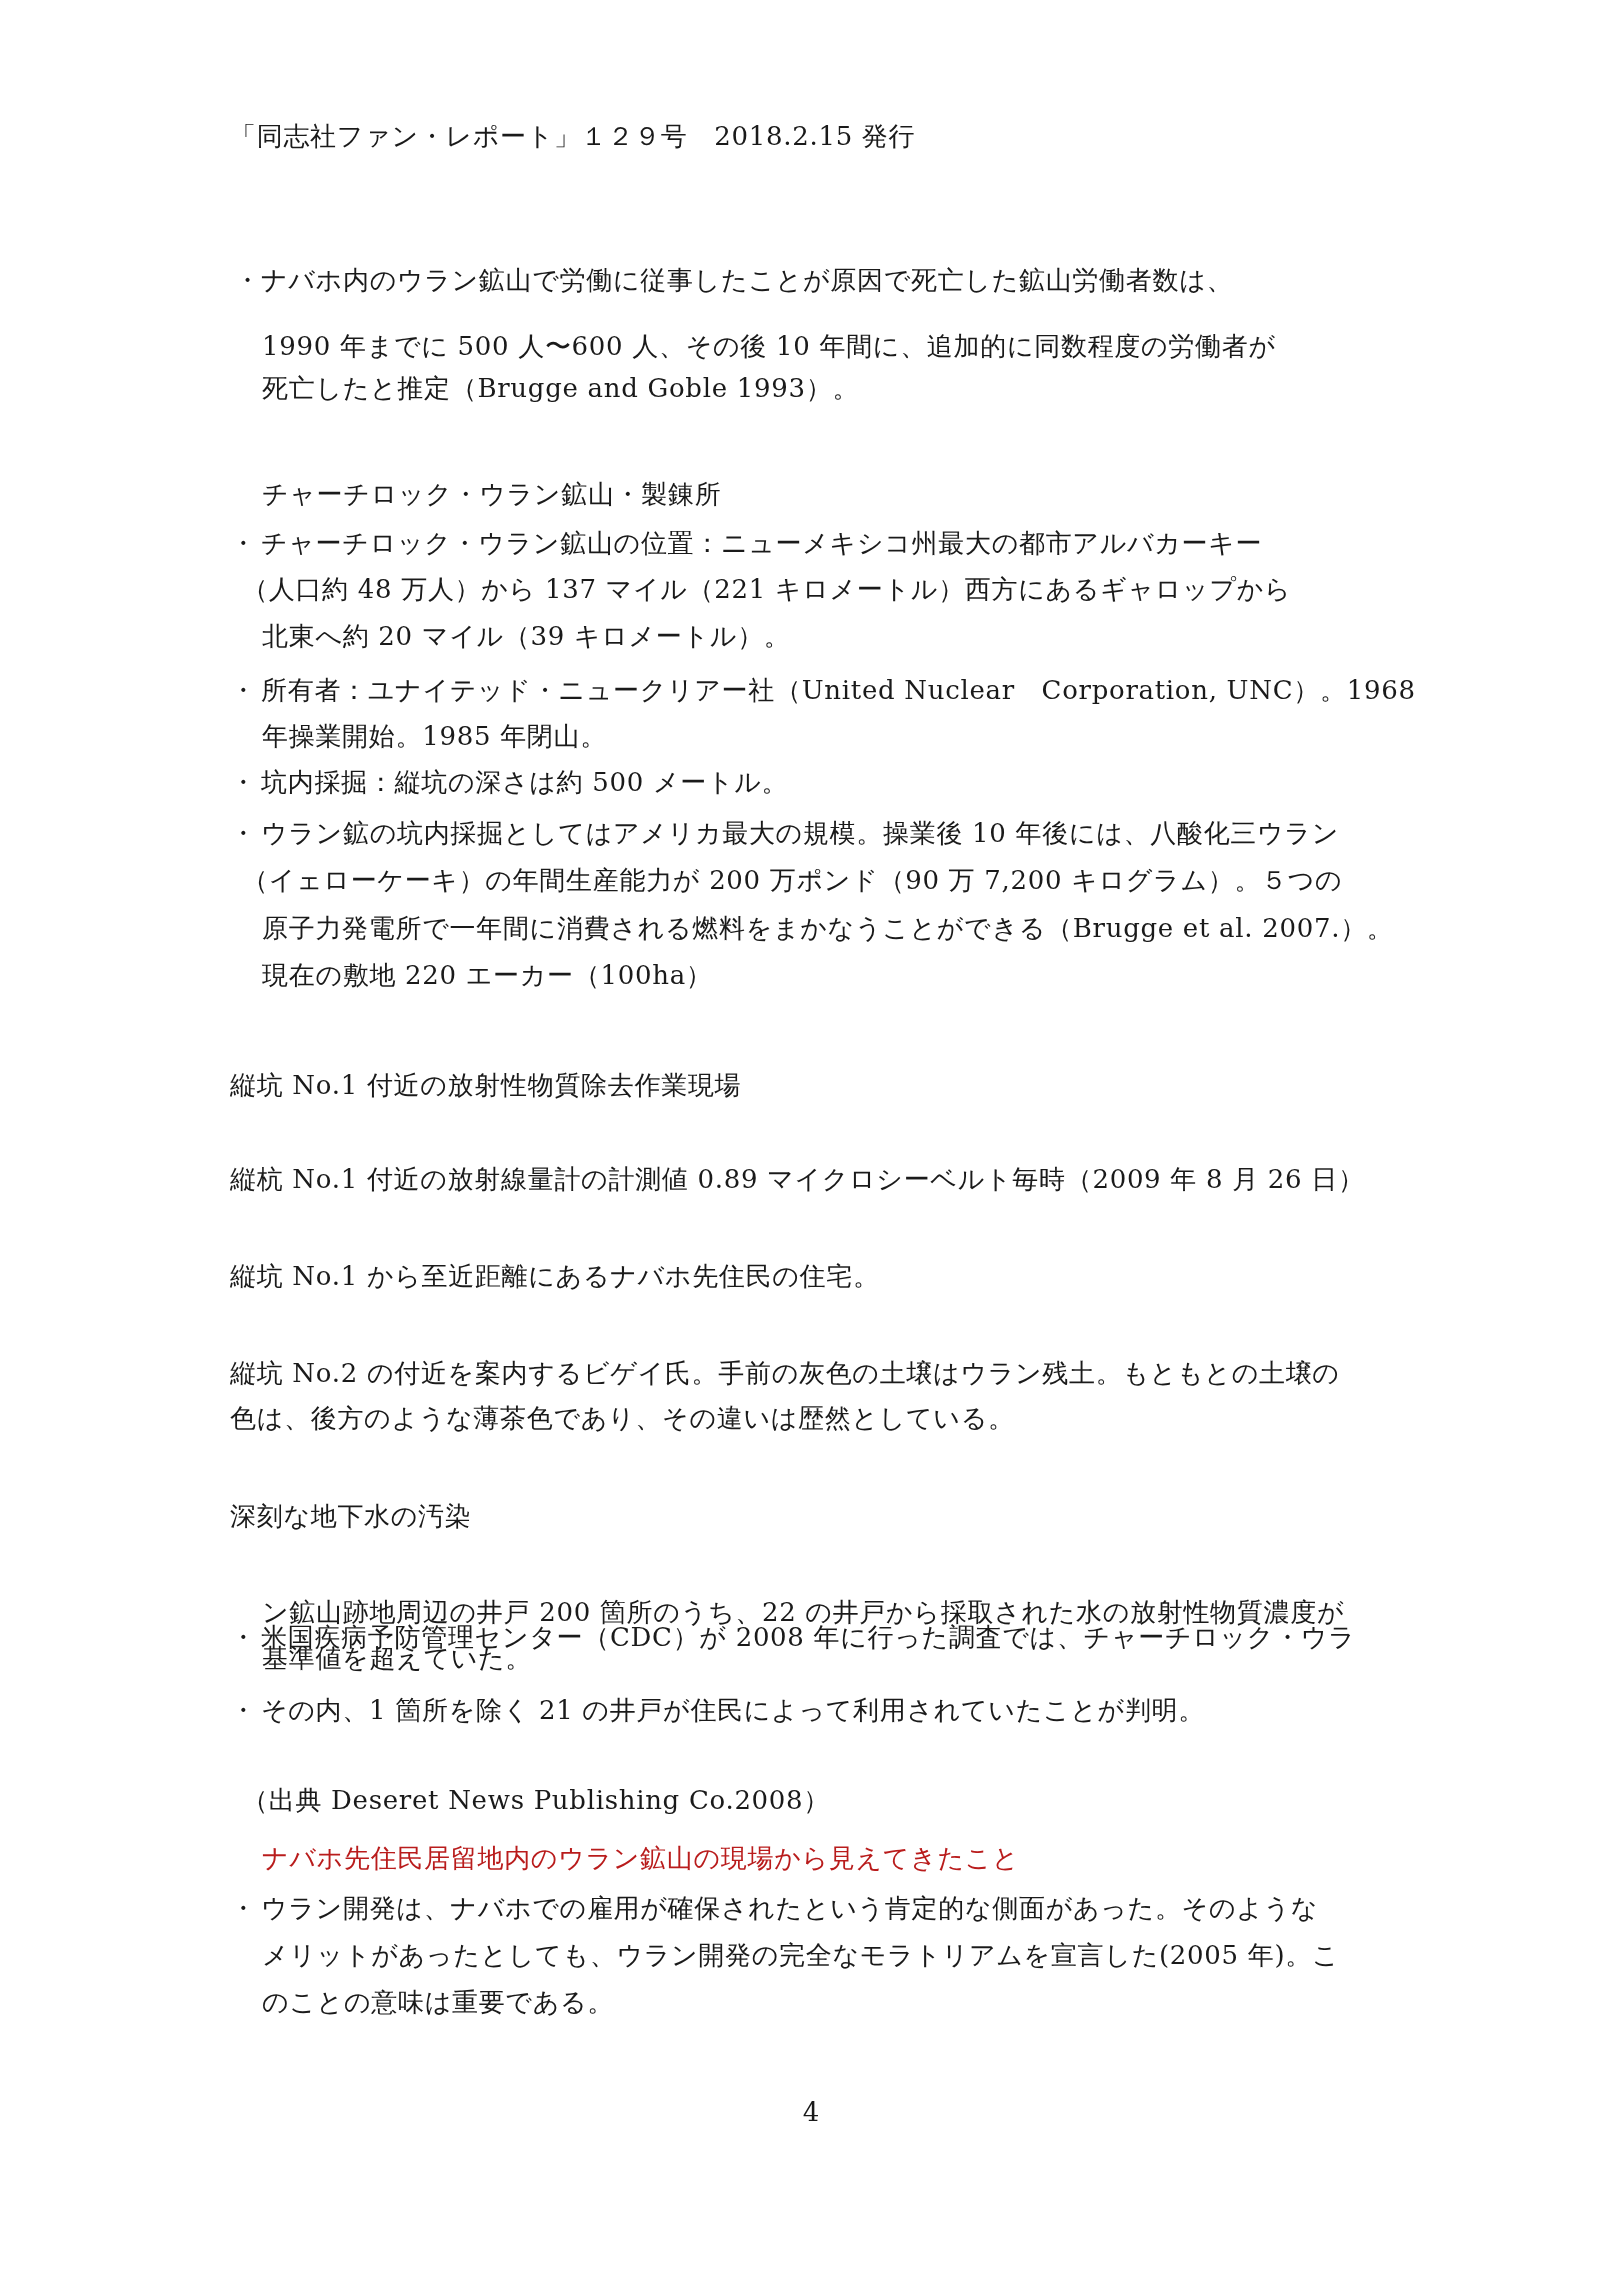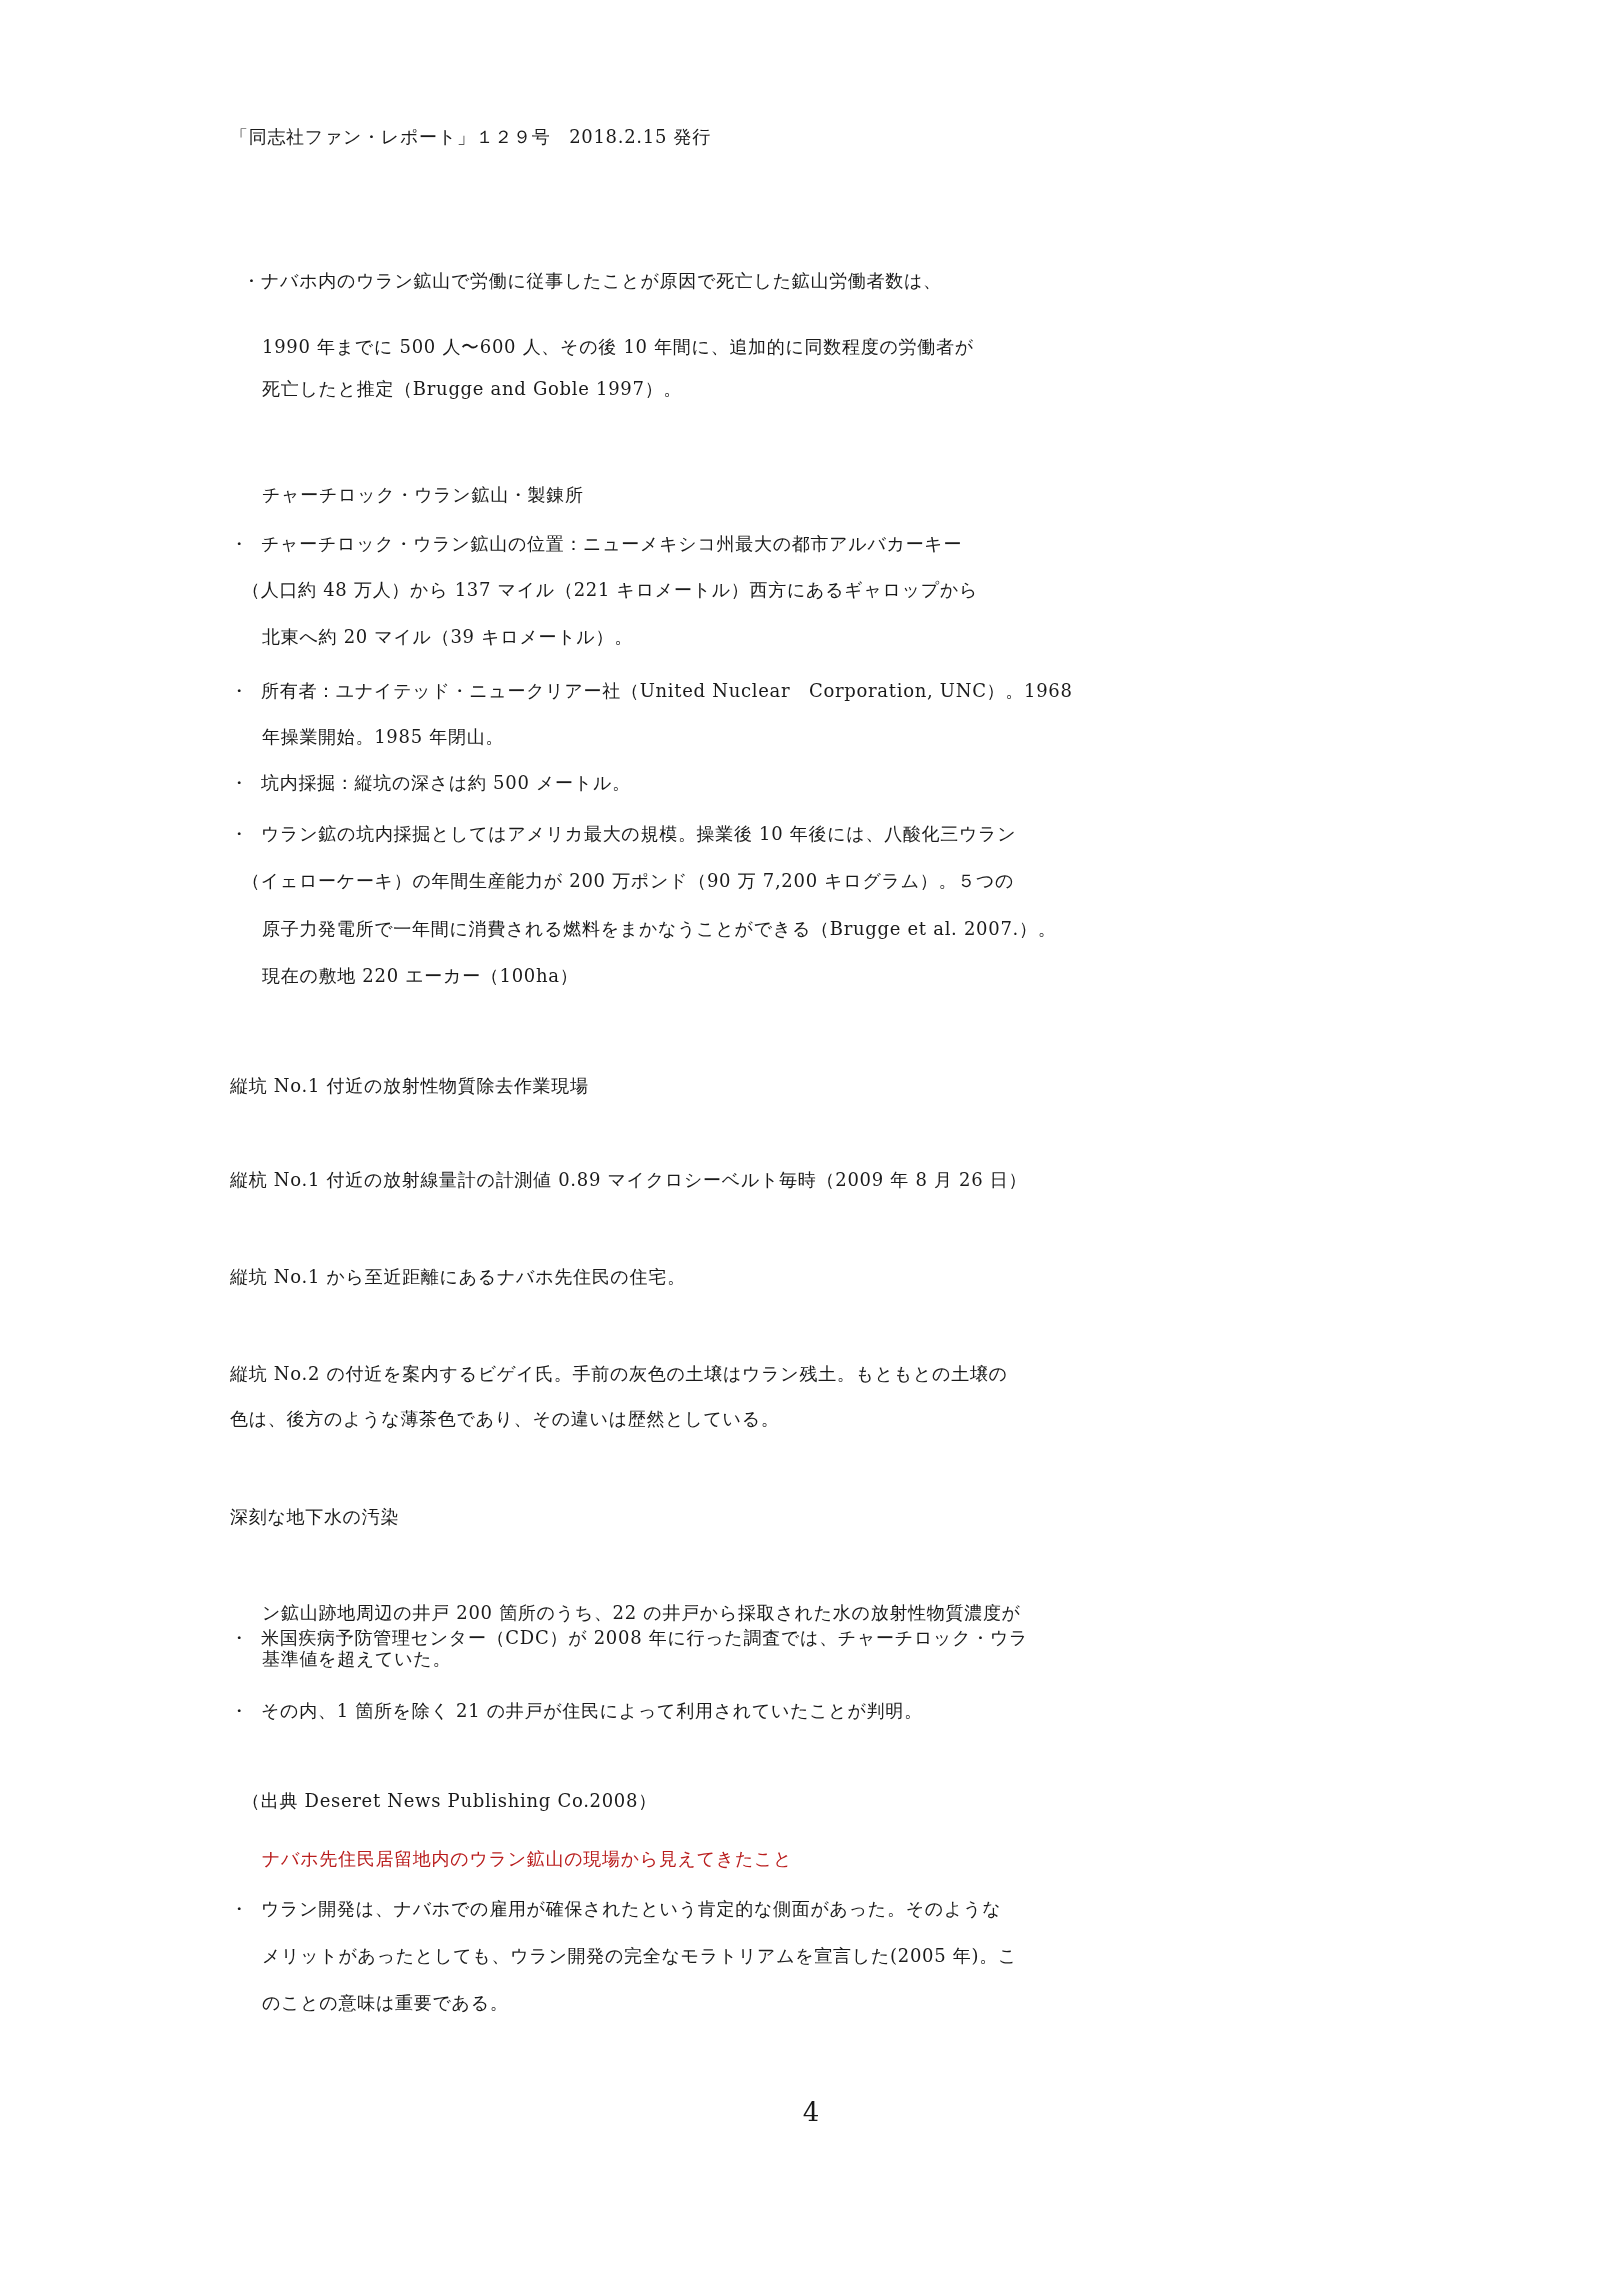--- a/index.html
+++ b/index.html
@@ -3,21 +3,21 @@
 <meta charset="utf-8">
 <style>
   html, body { margin: 0; padding: 0; background: #ffffff; }
   body {
     width: 1622px; height: 2295px; position: relative; overflow: hidden;
     font-family: "DejaVu Serif", "Liberation Serif", serif;
     color: #1a1a1a;
   }
   .line {
     position: absolute; left: 230px; white-space: nowrap;
-    font-size: 18px; line-height: 37px; letter-spacing: 0.7px;
+    font-size: 26px; line-height: 37px; letter-spacing: 0.7px;
   }
   .indent { left: 262px; }
   .paren-indent { left: 242px; }
   .heading { font-weight: normal; margin-left: 32px; }
   .red { color: #b91c1c; }
   .bullet { display: inline-block; width: 31px; }
   .pagenum {
     position: absolute; top: 2094px; left: 0; width: 1622px; text-align: center;
     font-size: 26px; line-height: 37px;
   }
@@ -25,21 +25,21 @@
 </head>
 <body>
 
 <div>
 
   <div class="line" style="top:118px;">「同志社ファン・レポート」１２９号　2018.2.15 発行</div>
 
   <div>
     <div class="line" style="top:262px;text-align:right;"><span class="bullet">・</span><span>ナバホ内のウラン鉱山で労働に従事したことが原因で死亡した鉱山労働者数は、</span></div>
     <div class="line indent" style="top:328px;">1990 年までに 500 人〜600 人、その後 10 年間に、追加的に同数程度の労働者が</div>
-    <div class="line indent" style="top:370px;">死亡したと推定（Brugge and Goble 1997）。</div>
+    <div class="line indent" style="top:370px;">死亡したと推定（Brugge and Goble 1993）。</div>
   </div>
 
   <div>
     <div class="line heading" style="top:476px;">チャーチロック・ウラン鉱山・製錬所</div>
 
     <div class="line" style="top:525px;"><span class="bullet">・</span><span>チャーチロック・ウラン鉱山の位置：ニューメキシコ州最大の都市アルバカーキー</span></div>
     <div class="line paren-indent" style="top:571px;">（人口約 48 万人）から 137 マイル（221 キロメートル）西方にあるギャロップから</div>
     <div class="line indent" style="top:618px;">北東へ約 20 マイル（39 キロメートル）。</div>
 
     <div class="line" style="top:672px;"><span class="bullet">・</span><span>所有者：ユナイテッド・ニュークリアー社（United Nuclear　Corporation, UNC）。1968</span></div>

